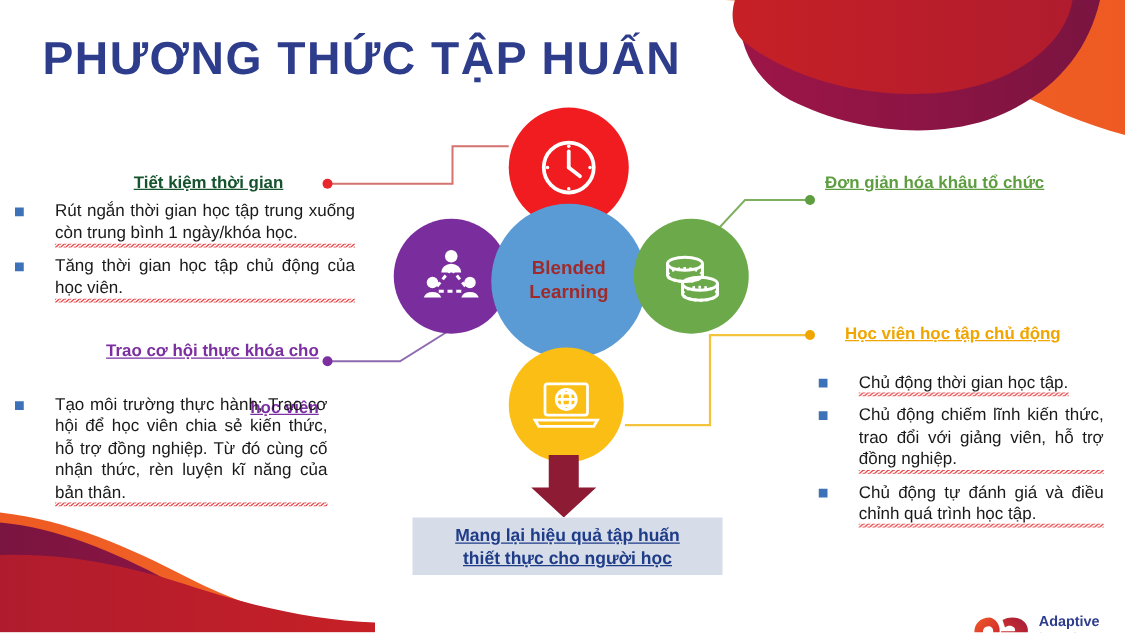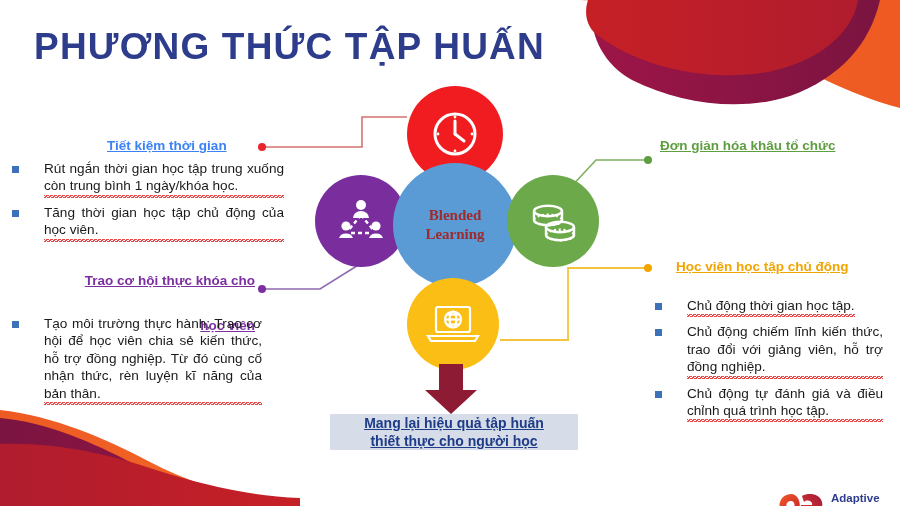--- a/index.html
+++ b/index.html
@@ -33,21 +33,21 @@
     background-size:4px 3px;
     background-position:0 100%;
     padding-bottom:3px;
   }
 
   
   .branch-head{
     position:absolute;font-weight:bold;font-size:13.5px;
     text-decoration:underline;white-space:nowrap;line-height:1.25;
   }
-  .head-red{color:#3b82f6;}
+  .head-red{color:#14532d;}
   .head-purple{color:#7B2FA0;}
   .head-green{color:#5E9E41;}
   .head-gold{color:#F0A500;}
 
   
   .blk{position:absolute;}
   .bullet-row{display:flex;align-items:flex-start;margin-bottom:6px;gap:17px;}
   .bsq{
     width:7px;height:7px;background:#3E72B8;
     margin-top:6px;margin-right:8px;flex:0 0 auto;
@@ -63,31 +63,31 @@
   
   .circ{
     position:absolute;border-radius:50%;
     display:flex;align-items:center;justify-content:center;
   }
   .c-center{
     left:393px;top:163px;width:124px;height:124px;background:#5B9BD5;
   }
   .c-center .lbl{
     color:#9E2A2B;font-weight:bold;font-size:15px;
-    text-align:center;line-height:1.25;font-family:Liberation Serif, serif;
+    text-align:center;line-height:1.25;
   }
   .c-top{left:407px;top:86px;width:96px;height:96px;background:#F01C20;}
   .c-left{left:315px;top:175px;width:92px;height:92px;background:#7A2E9E;}
   .c-right{left:507px;top:175px;width:92px;height:92px;background:#6CA94A;}
   .c-bottom{left:407px;top:278px;width:92px;height:92px;background:#FBBE14;}
 
   
   .arrow{position:absolute;left:423px;top:364px;}
   .concl{
-    position:absolute;left:330px;top:414px;width:248px;height:36px;
+    position:absolute;left:330px;top:414px;width:248px;height:46px;
     background:#D6DCE8;display:flex;align-items:center;justify-content:center;
   }
   .concl .ct{
     color:#1F3C88;font-weight:bold;font-size:14px;text-align:center;
     line-height:1.3;text-decoration:underline;
   }
 
   
   .logo{position:absolute;left:778px;top:490px;display:flex;align-items:center;}
   .logo-txt{margin-left:7px;color:#2E3C8C;font-weight:bold;font-size:11.5px;line-height:1.1;}

